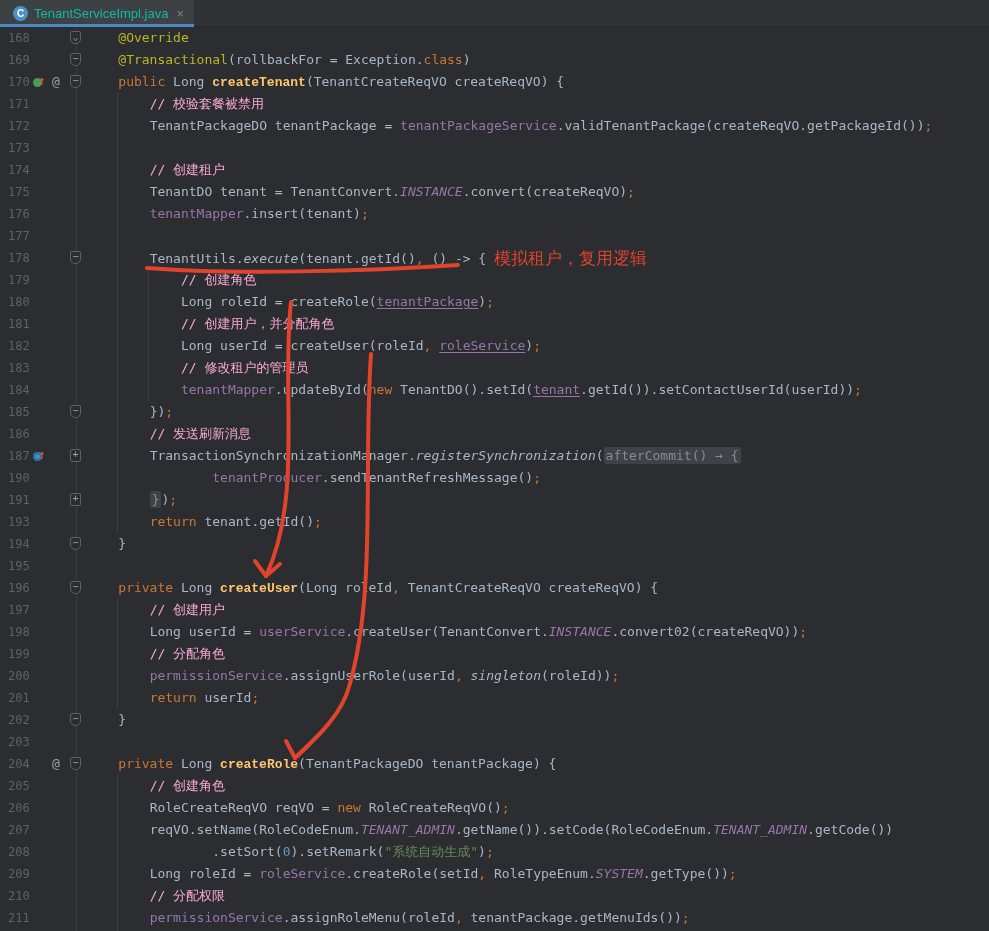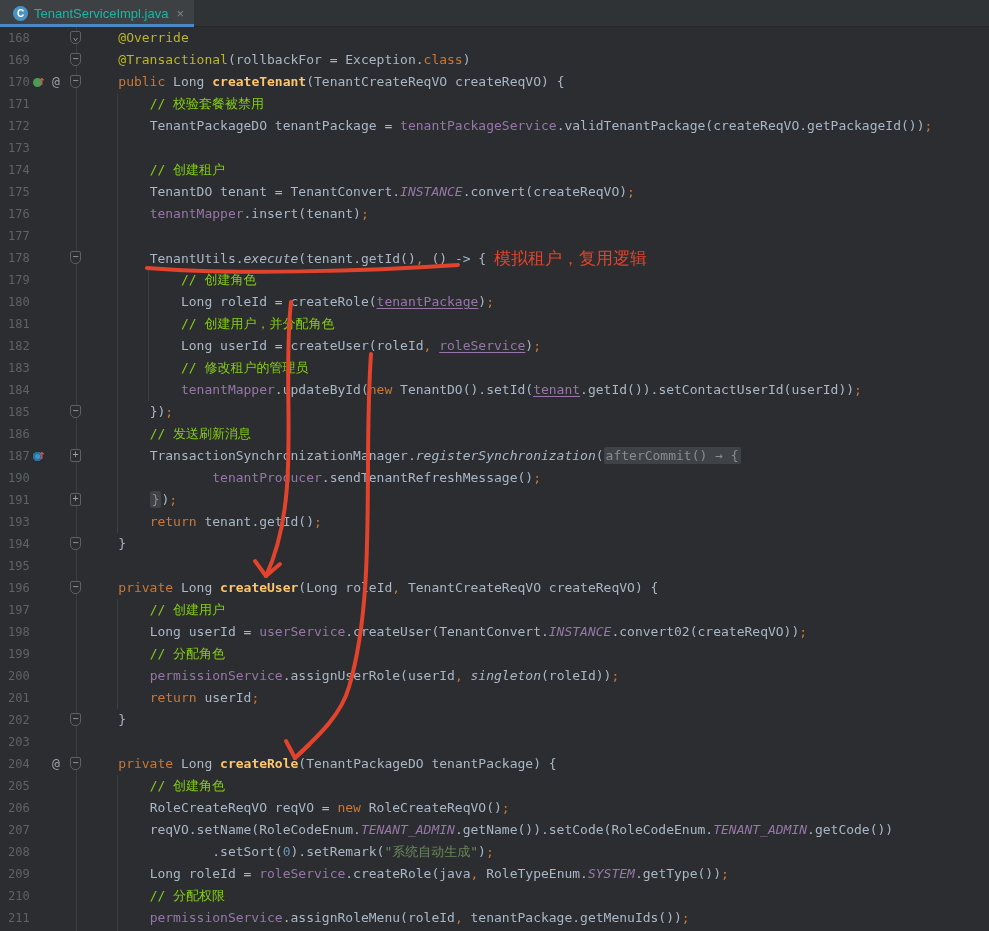--- a/index.html
+++ b/index.html
@@ -25,25 +25,25 @@
   .gi .arr{position:absolute;left:5px;top:-1px;color:#C75450;font-size:13px;font-weight:bold;line-height:16px;}
   .gat{color:#9aa0a6;font-size:13px;line-height:22px;width:14px;text-align:center;display:inline-block;}
   .gblank{width:14px;display:inline-block;}
   .fm{position:absolute;left:70px;top:4px;width:11px;height:13px;box-sizing:border-box;border:1px solid #5d6164;background:#2b2d30;border-radius:2px 2px 5px 5px;color:#9da2a6;font-size:10px;line-height:10px;text-align:center;cursor:pointer;}
   .fm-plus{border-radius:2px;}
   .ct{position:absolute;left:87px;top:0;line-height:22px;font-size:13px;color:#A9B7C6;}
   
   .tk-p{color:#A9B7C6;}
   .tk-k{color:#CC7832;}
   .tk-a{color:#BBB529;}
-  .tk-m{color:#FFC66D;font-weight:bold;}
+  .tk-m{color:#FFC66D;font-weight:bold;font-family:Liberation Mono, monospace;}
   .tk-f{color:#9876AA;}
   .tk-s{color:#9876AA;font-style:italic;}
   .tk-i{color:#A9B7C6;font-style:italic;}
-  .tk-c{color:#84cc16;}
+  .tk-c{color:#f9a8d4;}
   .tk-o{color:#CC7832;}
   .tk-g{color:#6A8759;}
   .tk-nm{color:#6897BB;}
   .tk-u{color:#9876AA;text-decoration:underline;text-underline-offset:2px;}
   .tk-d{color:#898d91;background:#3f4347;border-radius:2px;padding:1px 2px;text-align:center;}
   .tk-r{color:#E2432C;font-weight:normal;font-size:17px;font-family:"Liberation Sans",sans-serif;position:relative;top:1px;}
   .overlay{position:absolute;left:0;top:0;width:989px;height:904px;pointer-events:none;}
 </style>
 </head>
 <body>
@@ -100,21 +100,21 @@
         <div class="row"><span class="ln">199</span><span class="ct">        <span class="tk-c">// 分配角色</span></span></div>
         <div class="row"><span class="ln">200</span><span class="ct">        <span class="tk-f">permissionService</span><span class="tk-p">.assignUserRole(userId</span><span class="tk-o">,</span><span class="tk-p"> </span><span class="tk-i">singleton</span><span class="tk-p">(roleId))</span><span class="tk-o">;</span></span></div>
         <div class="row"><span class="ln">201</span><span class="ct">        <span class="tk-k">return</span><span class="tk-p"> userId</span><span class="tk-o">;</span></span></div>
         <div class="row"><span class="ln">202</span><span class="fm fm-minus">−</span><span class="ct">    <span class="tk-p">}</span></span></div>
         <div class="row"><span class="ln">203</span><span class="ct"></span></div>
         <div class="row"><span class="ln">204</span><span class="gic"><span class="gblank"></span><span class="gat">@</span></span><span class="fm fm-minus">−</span><span class="ct">    <span class="tk-k">private</span><span class="tk-p"> Long </span><span class="tk-m">createRole</span><span class="tk-p">(TenantPackageDO tenantPackage) {</span></span></div>
         <div class="row"><span class="ln">205</span><span class="ct">        <span class="tk-c">// 创建角色</span></span></div>
         <div class="row"><span class="ln">206</span><span class="ct">        <span class="tk-p">RoleCreateReqVO reqVO = </span><span class="tk-k">new</span><span class="tk-p"> RoleCreateReqVO()</span><span class="tk-o">;</span></span></div>
         <div class="row"><span class="ln">207</span><span class="ct">        <span class="tk-p">reqVO.setName(RoleCodeEnum.</span><span class="tk-s">TENANT_ADMIN</span><span class="tk-p">.getName()).setCode(RoleCodeEnum.</span><span class="tk-s">TENANT_ADMIN</span><span class="tk-p">.getCode())</span></span></div>
         <div class="row"><span class="ln">208</span><span class="ct">                <span class="tk-p">.setSort(</span><span class="tk-nm">0</span><span class="tk-p">).setRemark(</span><span class="tk-g">"系统自动生成"</span><span class="tk-p">)</span><span class="tk-o">;</span></span></div>
-        <div class="row"><span class="ln">209</span><span class="ct">        <span class="tk-p">Long roleId = </span><span class="tk-f">roleService</span><span class="tk-p">.createRole(java</span><span class="tk-o">,</span><span class="tk-p"> RoleTypeEnum.</span><span class="tk-s">SYSTEM</span><span class="tk-p">.getType())</span><span class="tk-o">;</span></span></div>
+        <div class="row"><span class="ln">209</span><span class="ct">        <span class="tk-p">Long roleId = </span><span class="tk-f">roleService</span><span class="tk-p">.createRole(setId</span><span class="tk-o">,</span><span class="tk-p"> RoleTypeEnum.</span><span class="tk-s">SYSTEM</span><span class="tk-p">.getType())</span><span class="tk-o">;</span></span></div>
         <div class="row"><span class="ln">210</span><span class="ct">        <span class="tk-c">// 分配权限</span></span></div>
         <div class="row"><span class="ln">211</span><span class="ct">        <span class="tk-f">permissionService</span><span class="tk-p">.assignRoleMenu(roleId</span><span class="tk-o">,</span><span class="tk-p"> tenantPackage.getMenuIds())</span><span class="tk-o">;</span></span></div>
       </div>
 
     <svg class="overlay" viewBox="0 0 989 904">
       <g fill="none" stroke="#E2432C" stroke-width="4" stroke-linecap="round" stroke-linejoin="round">
         <path d="M147,241 C230,248 370,244 458,238"></path>
         <path d="M291,275 C281,365 303,470 266,549"></path>
         <path d="M266,549 L255,534"></path>
         <path d="M266,549 L280,537"></path>

